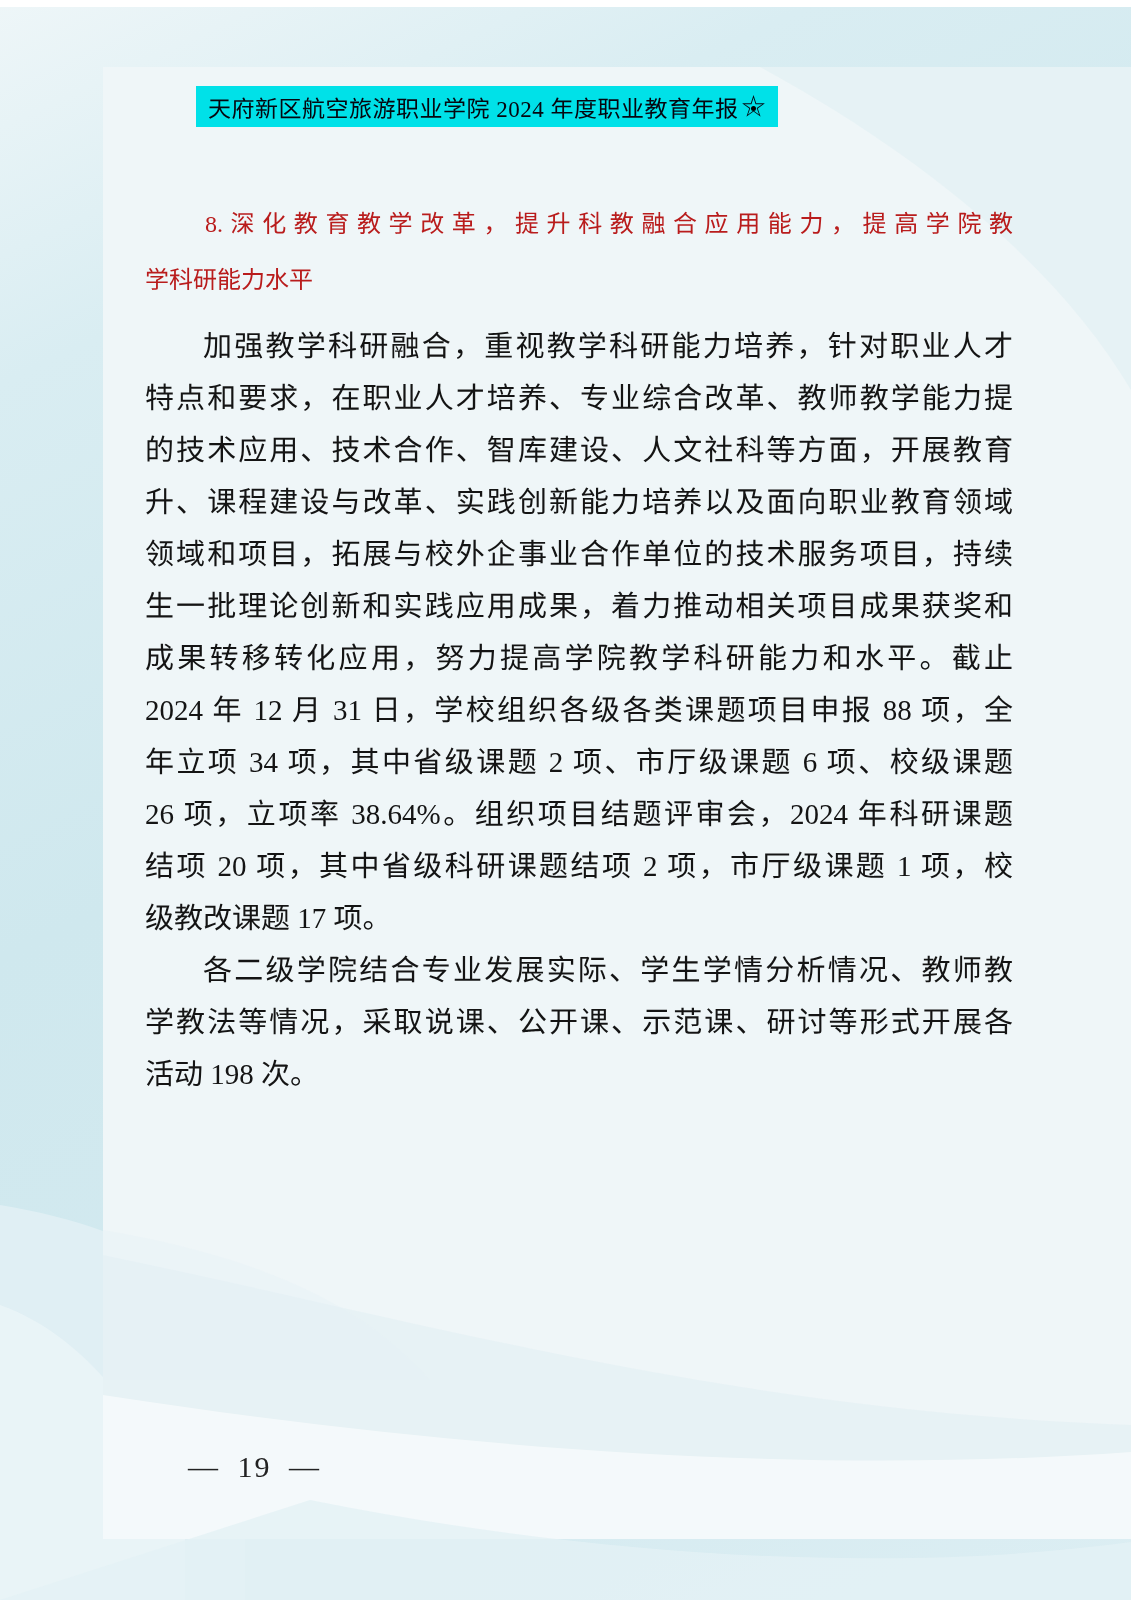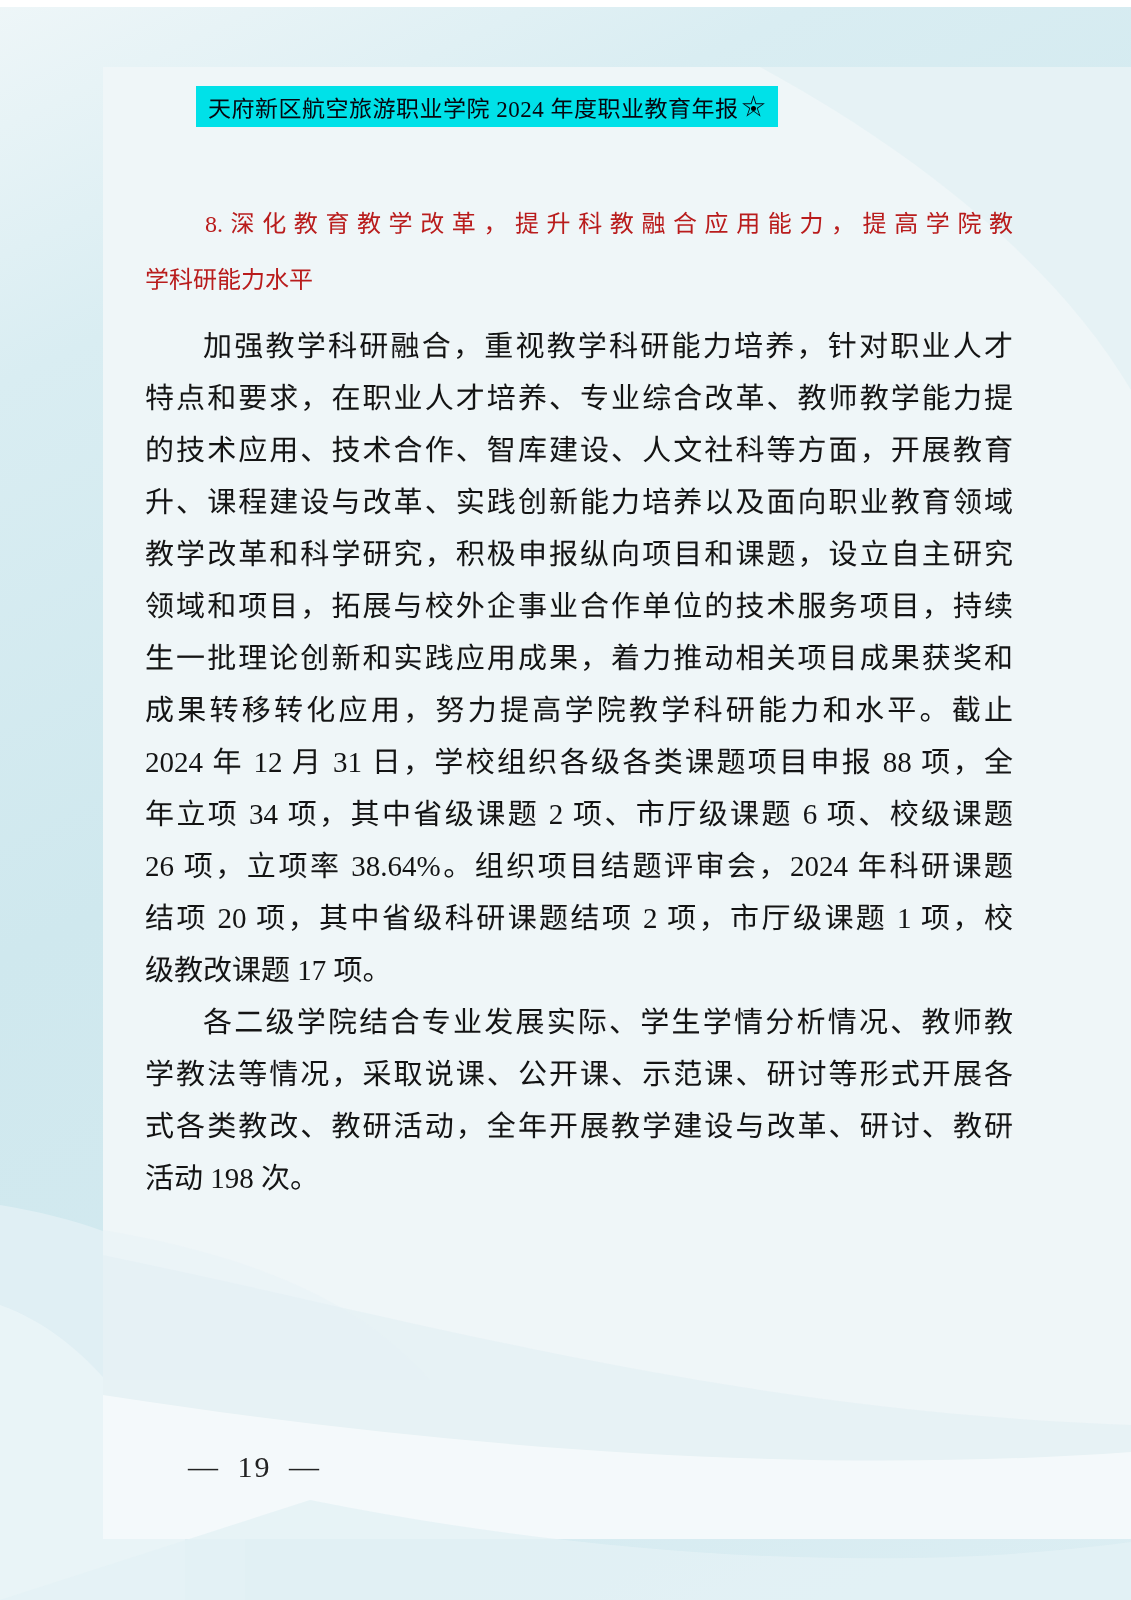--- a/index.html
+++ b/index.html
@@ -76,32 +76,30 @@
 <div class="content">
   <div class="hline fill indent">8.深化教育教学改革，提升科教融合应用能力，提高学院教</div>
   <div class="hline">学科研能力水平</div>
 
   <div class="bodytext">
     <div>
       <div class="line fill indent">加强教学科研融合，重视教学科研能力培养，针对职业人才</div>
       <div class="line fill">特点和要求，在职业人才培养、专业综合改革、教师教学能力提</div>
       <div class="line fill">的技术应用、技术合作、智库建设、人文社科等方面，开展教育</div>
       <div class="line fill">升、课程建设与改革、实践创新能力培养以及面向职业教育领域</div>
-      <div class="line fill">教学改革和科学研究，积极申报纵向项目和课题，设立自主研究</div>
       <div class="line fill">领域和项目，拓展与校外企事业合作单位的技术服务项目，持续</div>
       <div class="line fill">生一批理论创新和实践应用成果，着力推动相关项目成果获奖和</div>
       <div class="line fill">成果转移转化应用，努力提高学院教学科研能力和水平。截止</div>
       <div class="line fill">2024 年 12 月 31 日，学校组织各级各类课题项目申报 88 项，全</div>
       <div class="line fill">年立项 34 项，其中省级课题 2 项、市厅级课题 6 项、校级课题</div>
       <div class="line fill">26 项，立项率 38.64%。组织项目结题评审会，2024 年科研课题</div>
       <div class="line fill">结项 20 项，其中省级科研课题结项 2 项，市厅级课题 1 项，校</div>
       <div class="line">级教改课题 17 项。</div>
     </div>
     <div>
       <div class="line fill indent">各二级学院结合专业发展实际、学生学情分析情况、教师教</div>
       <div class="line fill">学教法等情况，采取说课、公开课、示范课、研讨等形式开展各</div>
-      <div class="line fill">式各类教改、教研活动，全年开展教学建设与改革、研讨、教研</div>
       <div class="line">活动 198 次。</div>
     </div>
   </div>
 </div>
 
 <div class="pageno">— 19 —</div>
 
 </body></html>

